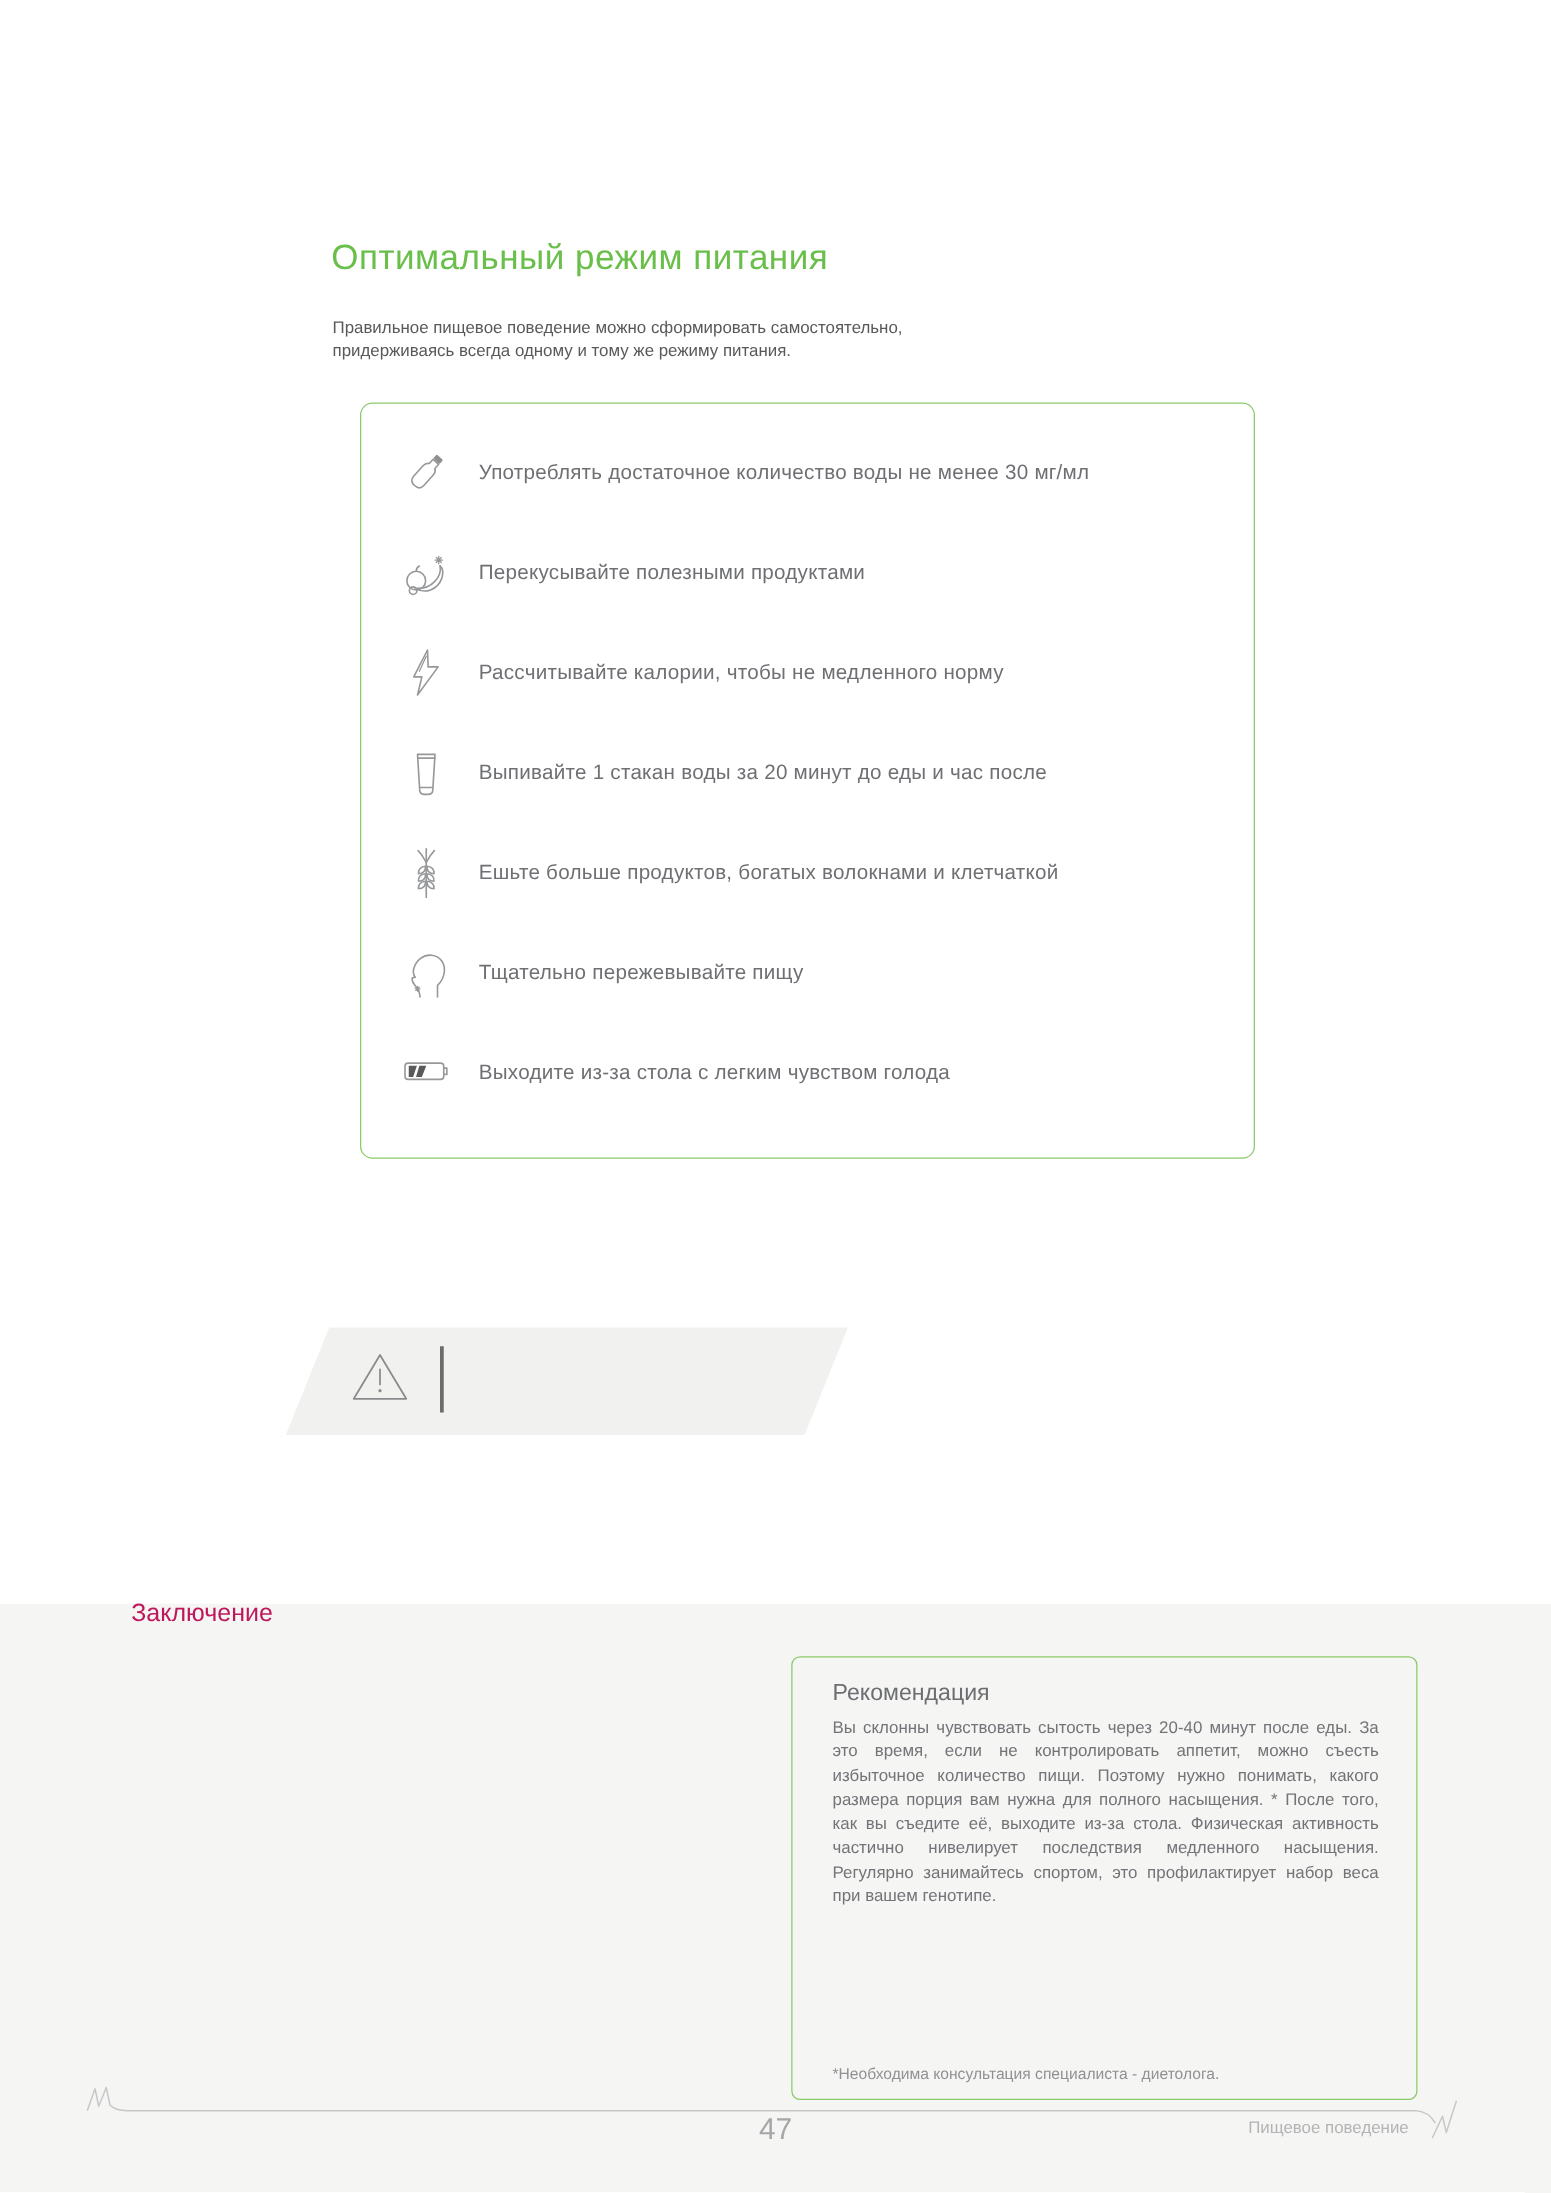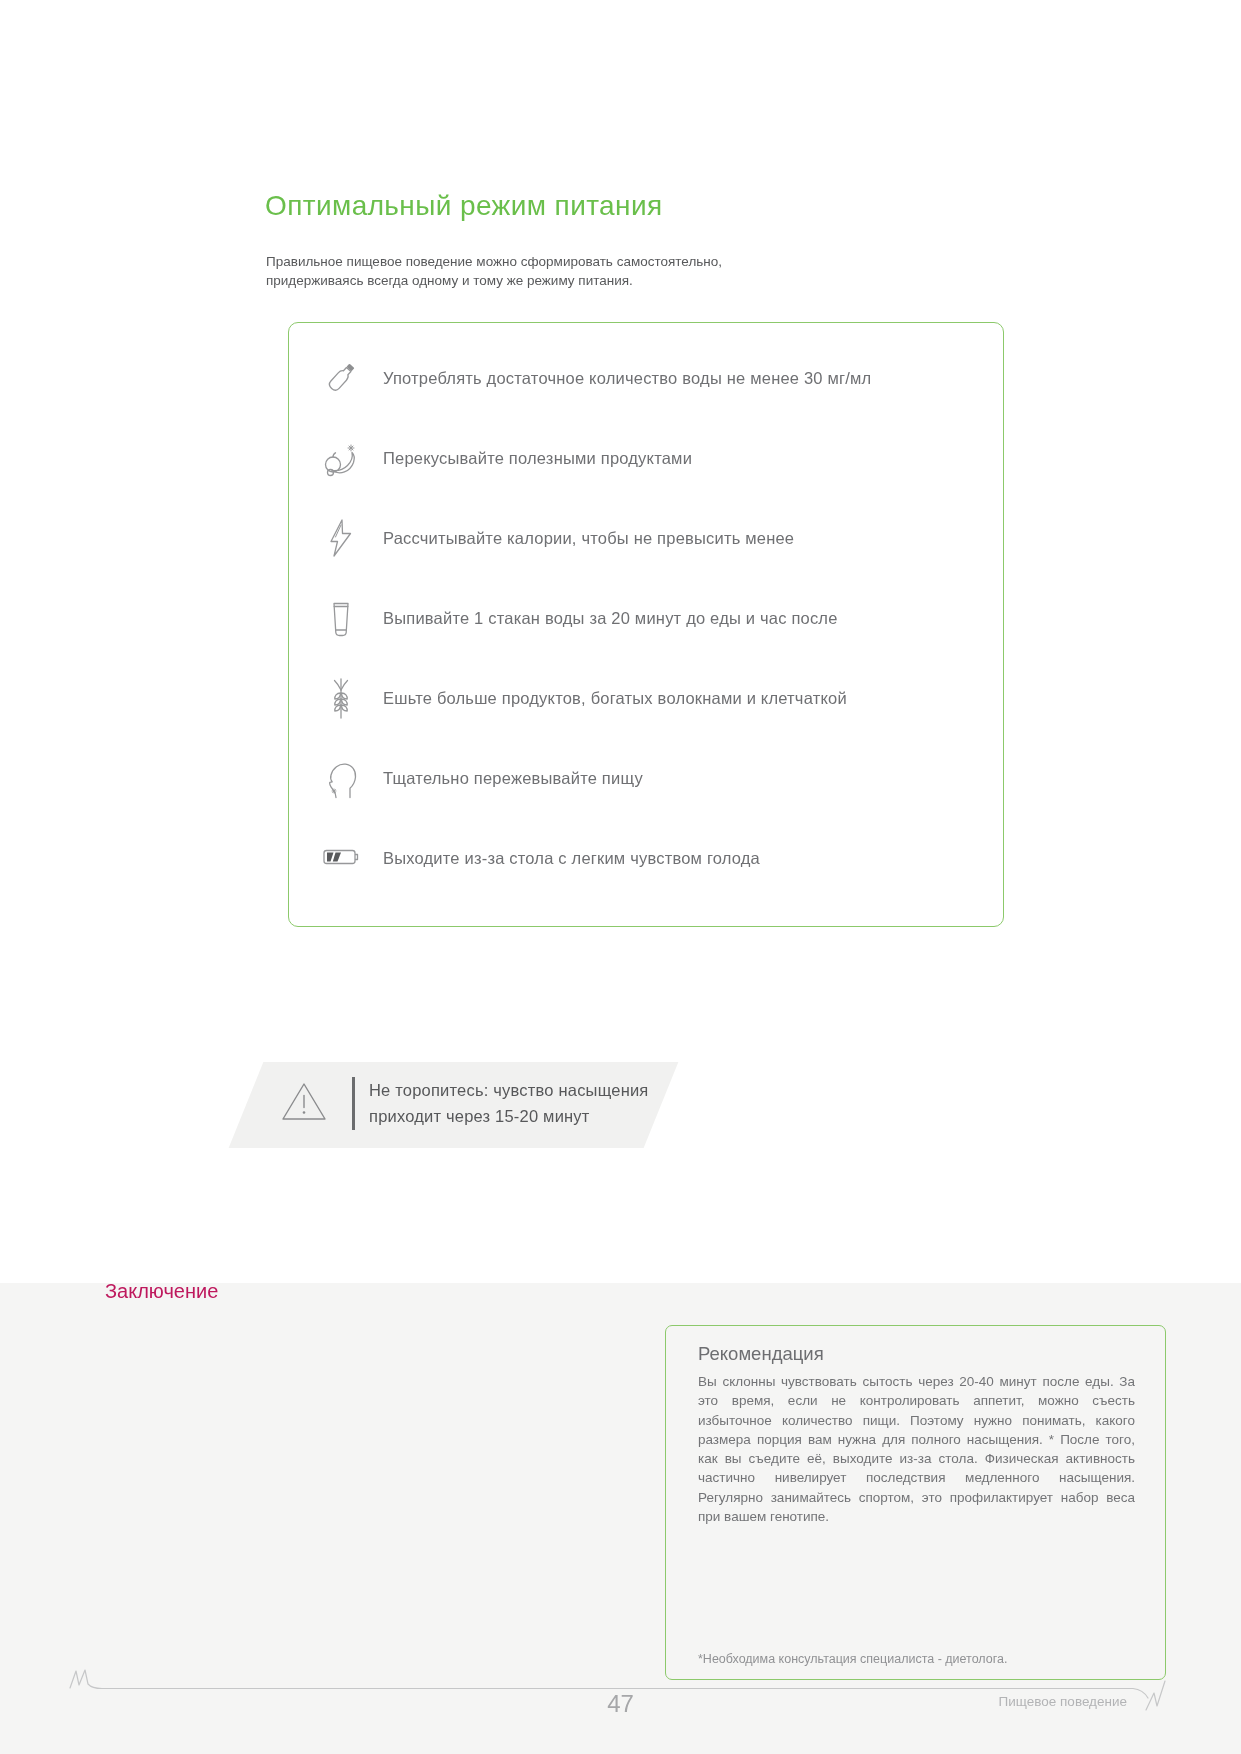--- a/index.html
+++ b/index.html
@@ -39,21 +39,21 @@
   .bottom-band{position:absolute;left:0;top:1283px;width:1241px;height:471px;background:#f5f5f4;}
 
   .conclusion-heading{position:absolute;left:105px;top:1280px;font-size:20px;color:#be185d;}
   .conclusion-text{
     position:absolute;left:105px;top:1349px;width:462px;font-size:13.5px;line-height:1.45;
     color:#737477;text-align:justify;
   }
 
   .rec-box{
     position:absolute;left:633px;top:1325px;width:499px;height:353px;
-    border:1.5px solid #8cc96b;border-radius:7px;margin-left:32px;
+    border:1.5px solid #8cc96b;border-radius:7px;
   }
   .rec-heading{position:absolute;left:32px;top:17px;font-size:18.5px;color:#6d6e71;}
   .rec-text{
     position:absolute;left:32px;top:46px;width:437px;font-size:13.5px;line-height:1.43;
     color:#737477;text-align:justify;
   }
   .rec-footnote{position:absolute;left:32px;bottom:13px;font-size:12.5px;color:#909194;}
 
   .footer-line-svg{position:absolute;left:40px;top:1665px;}
   .footer-page-number{
@@ -99,21 +99,21 @@
       <span class="tip-text">Перекусывайте полезными продуктами</span>
     </div>
 
     <div class="tip-row r3">
       <span class="tip-icon">
         <svg class="ic" width="40" height="44" viewBox="0 0 40 44">
           <path d="M21,4 L10,25.5 L16.5,25.5 L13,40 L29.5,17.5 L21.5,17.5 Z"></path>
           <path d="M20,9 L14.5,21" stroke-width="1"></path>
         </svg>
       </span>
-      <span class="tip-text">Рассчитывайте калории, чтобы не превысить менее</span>
+      <span class="tip-text">Рассчитывайте калории, чтобы не медленного норму</span>
     </div>
 
     <div class="tip-row r4">
       <span class="tip-icon">
         <svg class="ic" width="40" height="44" viewBox="0 0 40 44">
           <path d="M13,7.5 L14.8,36.5 C15,38.5 16.5,39.5 18.5,39.5 L21.5,39.5 C23.5,39.5 25,38.5 25.2,36.5 L27,7.5 Z"></path>
           <path d="M13.2,10.5 H26.8"></path>
           <path d="M15,34 H25"></path>
         </svg>
       </span>
@@ -164,24 +164,20 @@
 
   <div class="warn-bg"></div>
   <span class="warn-icon">
     <svg width="48" height="44" viewBox="0 0 48 44" fill="none" stroke="#8a8b8d" stroke-width="1.4" stroke-linejoin="round" stroke-linecap="round">
       <path d="M24,5 L45,40 L3,40 Z"></path>
       <path d="M24,16.5 V28.5"></path>
       <circle cx="24" cy="33.5" r="1.3" fill="#8a8b8d" stroke="none"></circle>
     </svg>
   </span>
   <div class="warn-divider"></div>
-  <div class="warn-text">
-    <div>Не торопитесь: чувство насыщения</div>
-    <div>приходит через 15-20 минут</div>
-  </div>
 
   <div class="bottom-band"></div>
 
   <div class="conclusion-heading">Заключение</div>
 
   <div class="rec-box">
     <div class="rec-heading">Рекомендация</div>
     <div class="rec-text">Вы склонны чувствовать сытость через 20-40 минут после еды. За это время, если не контролировать аппетит, можно съесть избыточное количество пищи. Поэтому нужно понимать, какого размера порция вам нужна для полного насыщения. * После того, как вы съедите её, выходите из-за стола. Физическая активность частично нивелирует последствия медленного насыщения. Регулярно занимайтесь спортом, это профилактирует набор веса при вашем генотипе.</div>
     <div class="rec-footnote">*Необходима консультация специалиста - диетолога.</div>
   </div>

